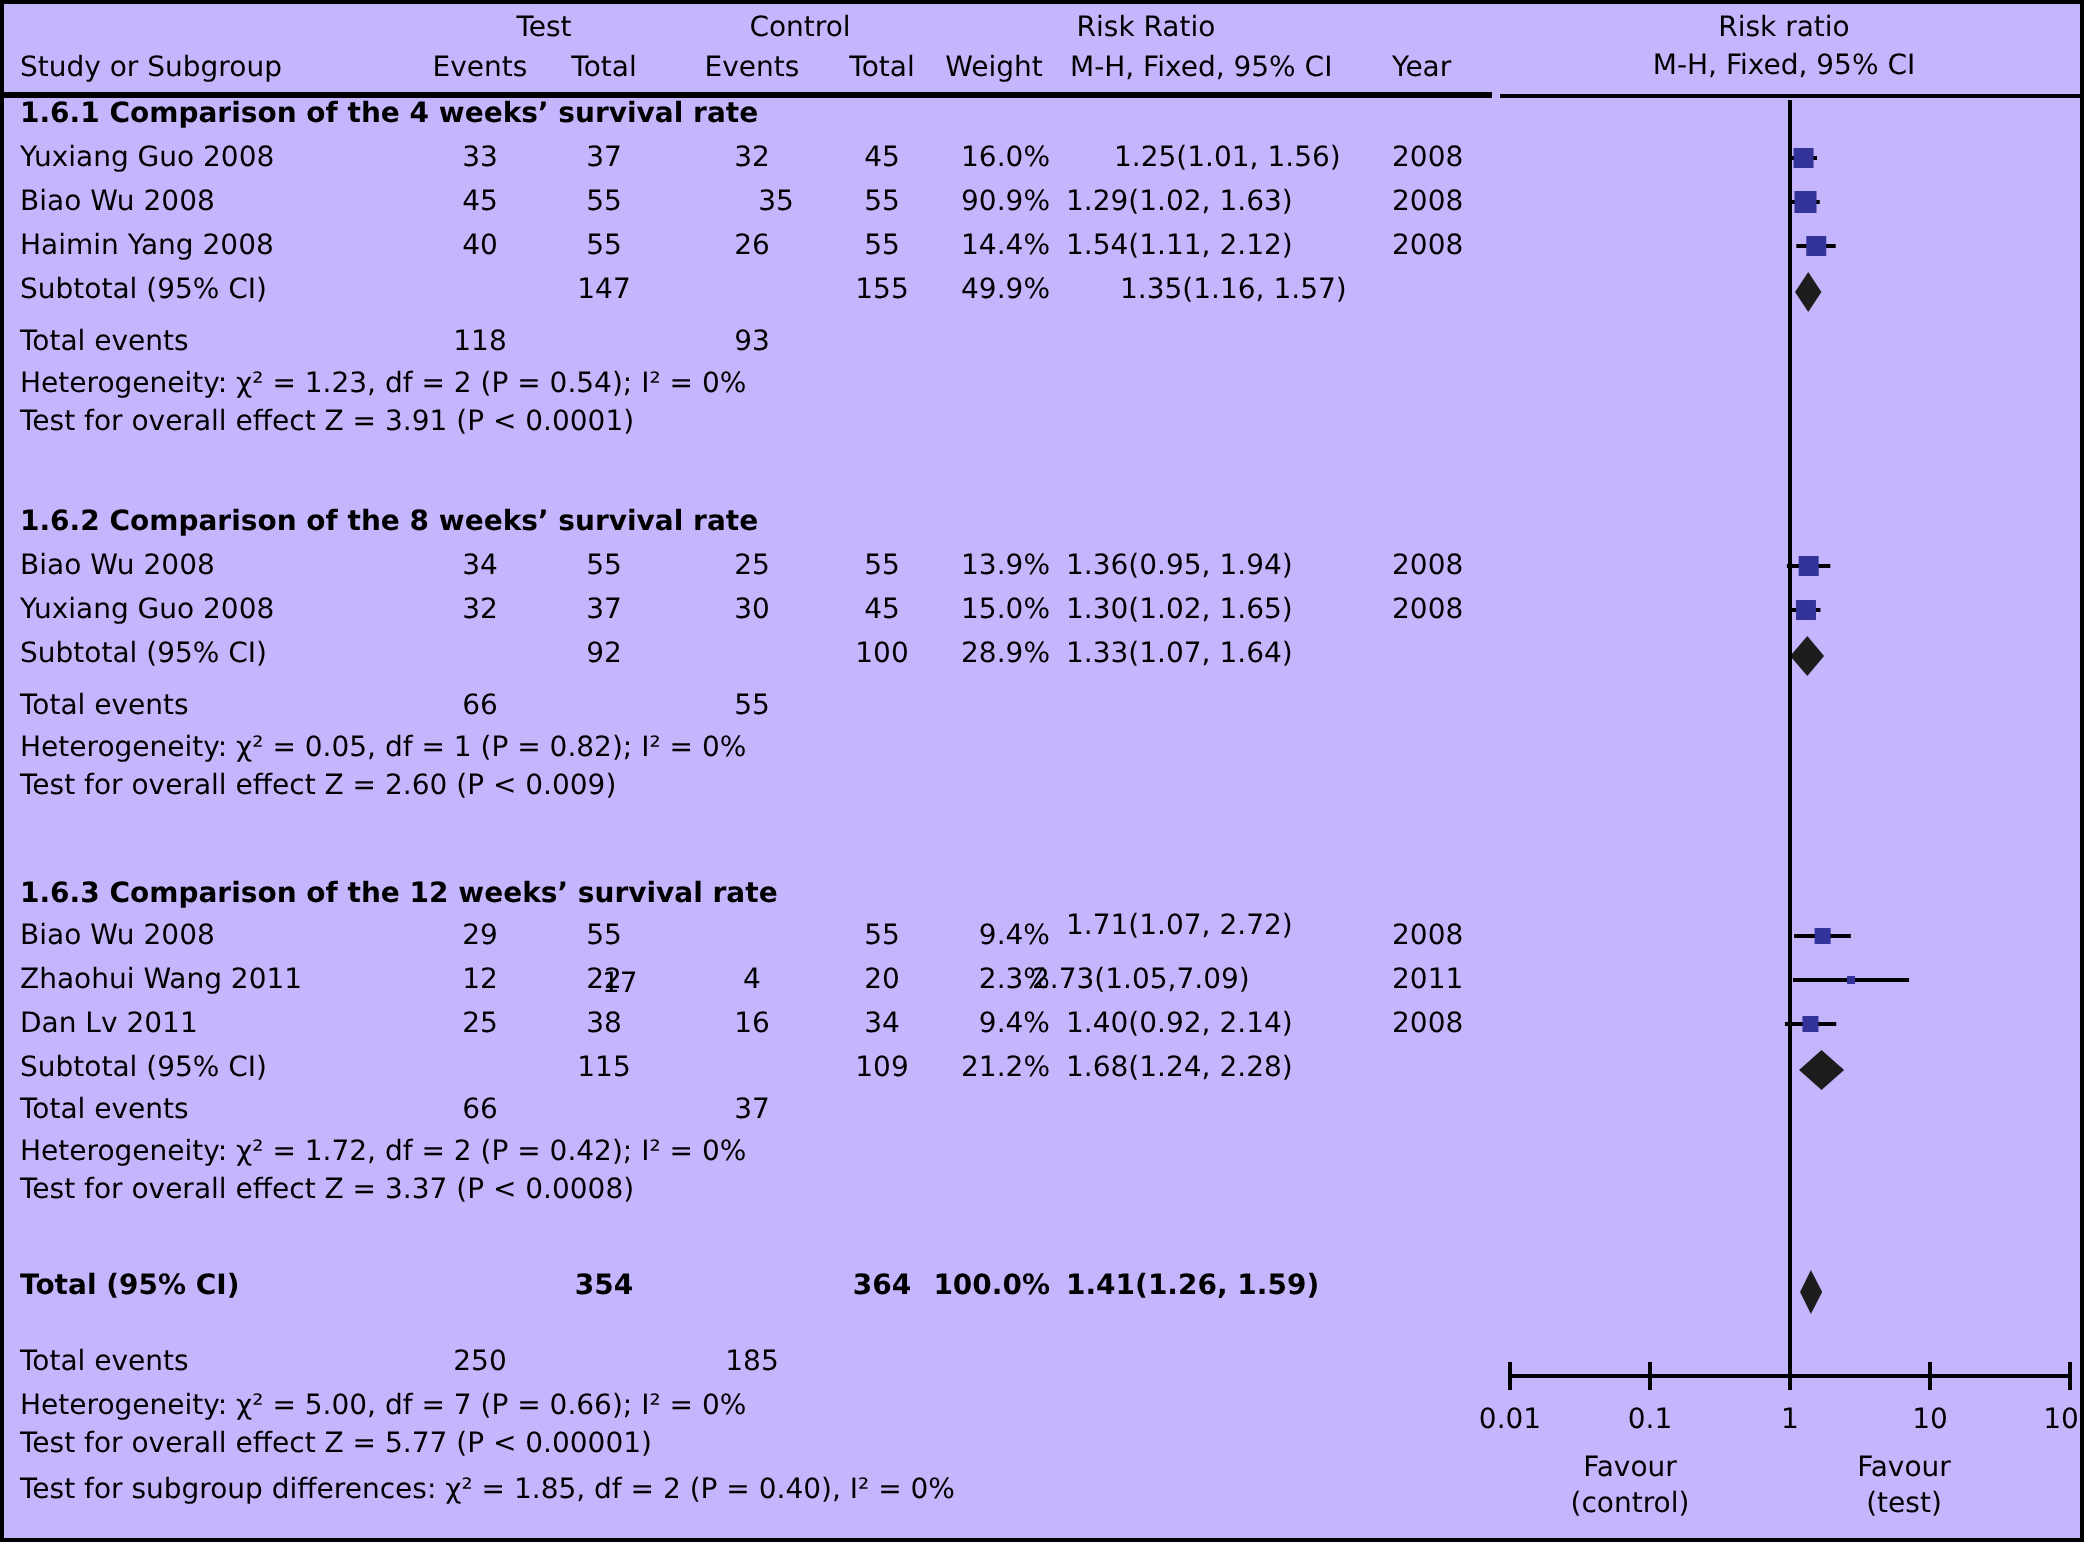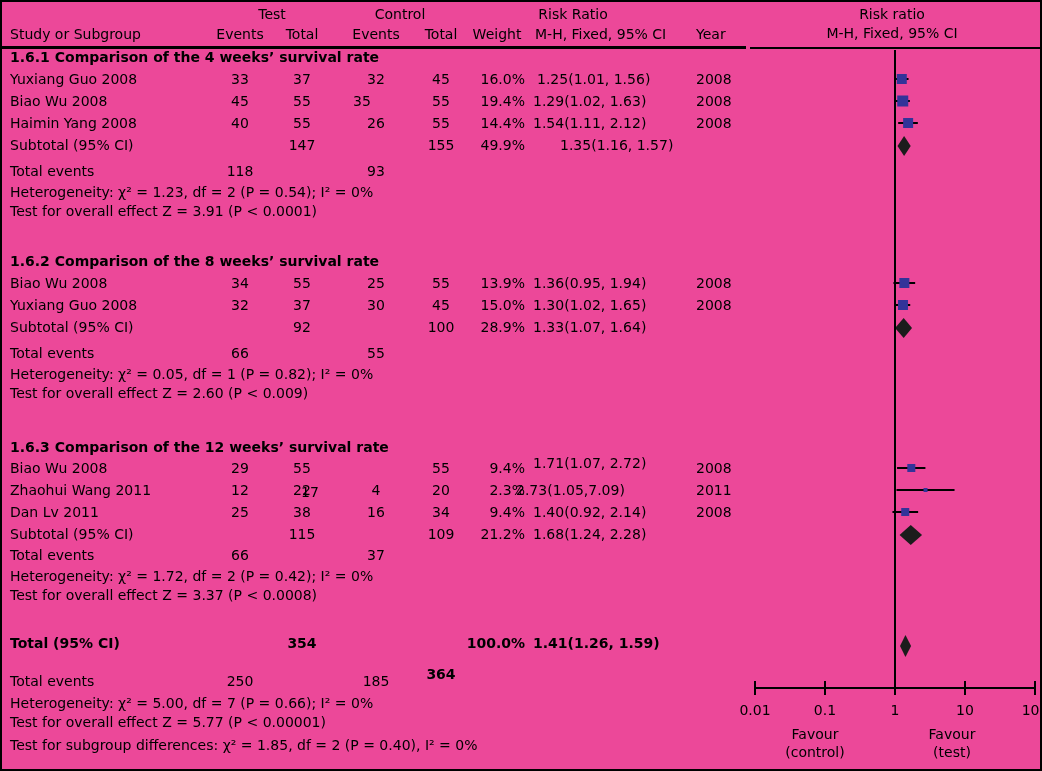--- a/index.html
+++ b/index.html
@@ -1,16 +1,16 @@
 <!DOCTYPE html>
 <html><head>
 <meta charset="utf-8">
 <style>
   html,body{margin:0;padding:0;background:#fff;}
-  .canvas{position:relative;width:1042px;height:771px;background:#ec4899;border:2px solid #000;
+  .canvas{position:relative;width:1042px;height:771px;background:#c4b5fd;border:2px solid #000;
           box-sizing:border-box;font-family:"DejaVu Sans","Liberation Sans",sans-serif;
           font-size:14px;color:#000;overflow:hidden;}
   .t{position:absolute;white-space:nowrap;line-height:16px;height:17px;}
   .ctr{text-align:center;}
   .b{font-weight:700;}
   .rule{position:absolute;background:#000;}
   svg{position:absolute;left:0;top:0;}
 </style>
 </head>
 <body>
@@ -66,28 +66,28 @@
     </svg>
 
   <div id="rows">
       <div class="t b" style="top: 47px; left: 8px;">1.6.1 Comparison of the 4 weeks’ survival rate</div>
       <div class="t" style="top: 69px; left: 8px;">Yuxiang Guo 2008</div>
       <div class="t" style="top: 69px; left: 163px; width: 150px; text-align: center;">33</div>
       <div class="t" style="top: 69px; left: 225px; width: 150px; text-align: center;">37</div>
       <div class="t" style="top: 69px; left: 299px; width: 150px; text-align: center;">32</div>
       <div class="t" style="top: 69px; left: 364px; width: 150px; text-align: center;">45</div>
       <div class="t" style="top: 69px; left: 403px; width: 120px; text-align: right;">16.0%</div>
-      <div class="t" style="top: 69px; left: 535px;">1.25(1.01, 1.56)</div>
+      <div class="t" style="top: 69px; left: 555px;">1.25(1.01, 1.56)</div>
       <div class="t" style="top: 69px; left: 694px;">2008</div>
       <div class="t" style="top: 91px; left: 8px;">Biao Wu 2008</div>
       <div class="t" style="top: 91px; left: 163px; width: 150px; text-align: center;">45</div>
       <div class="t" style="top: 91px; left: 225px; width: 150px; text-align: center;">55</div>
-      <div class="t" style="top: 91px; left: 285px; width: 150px; text-align: center;">35</div>
+      <div class="t" style="top: 91px; left: 311px; width: 150px; text-align: center;">35</div>
       <div class="t" style="top: 91px; left: 364px; width: 150px; text-align: center;">55</div>
-      <div class="t" style="top: 91px; left: 403px; width: 120px; text-align: right;">19.4%</div>
+      <div class="t" style="top: 91px; left: 403px; width: 120px; text-align: right;">90.9%</div>
       <div class="t" style="top: 91px; left: 531px;">1.29(1.02, 1.63)</div>
       <div class="t" style="top: 91px; left: 694px;">2008</div>
       <div class="t" style="top: 113px; left: 8px;">Haimin Yang 2008</div>
       <div class="t" style="top: 113px; left: 163px; width: 150px; text-align: center;">40</div>
       <div class="t" style="top: 113px; left: 225px; width: 150px; text-align: center;">55</div>
       <div class="t" style="top: 113px; left: 299px; width: 150px; text-align: center;">26</div>
       <div class="t" style="top: 113px; left: 364px; width: 150px; text-align: center;">55</div>
       <div class="t" style="top: 113px; left: 403px; width: 120px; text-align: right;">14.4%</div>
       <div class="t" style="top: 113px; left: 531px;">1.54(1.11, 2.12)</div>
       <div class="t" style="top: 113px; left: 694px;">2008</div>
@@ -158,21 +158,21 @@
       <div class="t" style="top: 524px; left: 364px; width: 150px; text-align: center;">109</div>
       <div class="t" style="top: 524px; left: 403px; width: 120px; text-align: right;">21.2%</div>
       <div class="t" style="top: 524px; left: 531px;">1.68(1.24, 2.28)</div>
       <div class="t" style="top: 545px; left: 8px;">Total events</div>
       <div class="t" style="top: 545px; left: 163px; width: 150px; text-align: center;">66</div>
       <div class="t" style="top: 545px; left: 299px; width: 150px; text-align: center;">37</div>
       <div class="t" style="top: 566px; left: 8px;">Heterogeneity: χ² = 1.72, df = 2 (P = 0.42); I² = 0%</div>
       <div class="t" style="top: 585px; left: 8px; text-align: right;">Test for overall effect Z = 3.37 (P &lt; 0.0008)</div>
       <div class="t b" style="top: 633px; left: 8px;">Total (95% CI)</div>
       <div class="t b" style="top: 633px; left: 225px; width: 150px; text-align: center;">354</div>
-      <div class="t b" style="top: 633px; left: 364px; width: 150px; text-align: center; margin-top: 31px;">364</div>
+      <div class="t b" style="top: 633px; left: 364px; width: 150px; text-align: center;">364</div>
       <div class="t b" style="top: 633px; left: 403px; width: 120px; text-align: right;">100.0%</div>
       <div class="t b" style="top: 633px; left: 531px;">1.41(1.26, 1.59)</div>
       <div class="t" style="top: 671px; left: 8px;">Total events</div>
       <div class="t" style="top: 671px; left: 163px; width: 150px; text-align: center;">250</div>
       <div class="t" style="top: 671px; left: 299px; width: 150px; text-align: center;">185</div>
       <div class="t" style="top: 693px; left: 8px;">Heterogeneity: χ² = 5.00, df = 7 (P = 0.66); I² = 0%</div>
       <div class="t" style="top: 712px; left: 8px;">Test for overall effect Z = 5.77 (P &lt; 0.00001)</div>
       <div class="t" style="top: 735px; left: 8px;">Test for subgroup differences: χ² = 1.85, df = 2 (P = 0.40), I² = 0%</div>
       <div class="t" style="top: 700px; left: 678px; width: 150px; text-align: center;">0.01</div>
       <div class="t" style="top: 700px; left: 748px; width: 150px; text-align: center;">0.1</div>

